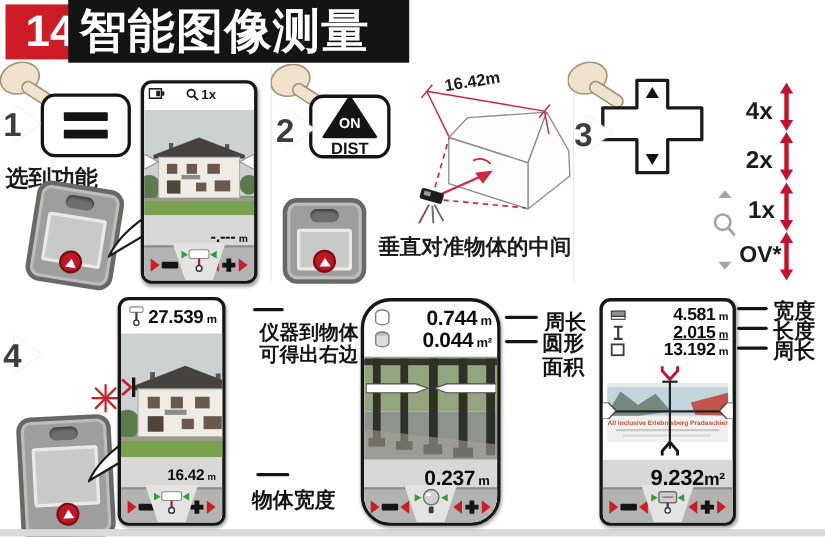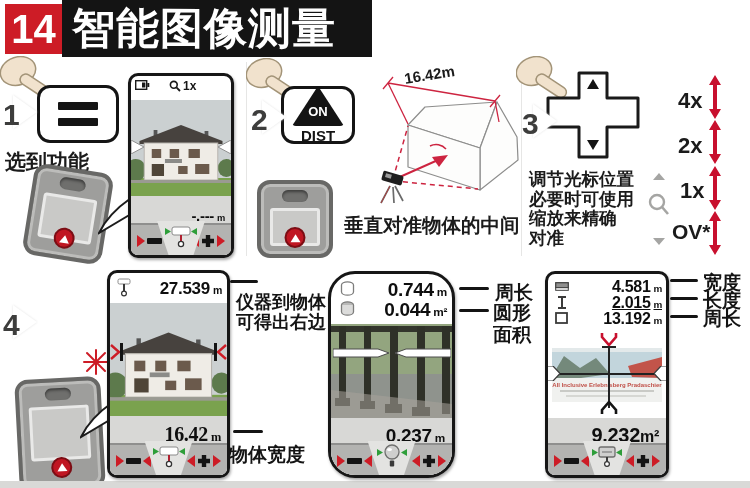--- a/index.html
+++ b/index.html
@@ -2,21 +2,21 @@
 <html><head>
 <meta charset="utf-8">
 <style>
   html,body{margin:0;padding:0;background:#fff;}
   .stage{position:relative;width:750px;height:488px;background:#fff;overflow:hidden;
          font-family:"Liberation Sans","DejaVu Sans",sans-serif;color:#161616;}
   .abs{position:absolute;}
 
   
   .hdr-red{position:absolute;left:5px;top:4px;width:57px;height:50px;background:#cd1c26;
-           color:#fff;font-size:40px;font-weight:bold;display:flex;align-items:center;justify-content:center;}
+           color:#fff;font-size:40px;font-weight:bold;display:flex;align-items:center;justify-content:center;padding-left:12px;}
   .hdr-black{position:absolute;left:62px;top:0;width:310px;height:57px;background:#141414;color:#fff;
              font-size:43px;font-weight:bold;display:flex;align-items:center;padding-left:10px;letter-spacing:1px;box-sizing:border-box;}
 
   .step-num{position:absolute;color:#3d3d3c;font-size:30px;font-weight:bold;z-index:3;}
   .chev{position:absolute;width:0;height:0;border-top:17px solid transparent;border-bottom:17px solid transparent;
         border-left:24px solid #fff;filter:drop-shadow(0 0 1px #e2e2e2);z-index:2;}
 
   .cn{font-weight:bold;color:#1b1b1b;}
   .red-note{position:absolute;color:#c4333c;font-weight:bold;font-size:21px;line-height:22px;}
 
@@ -249,26 +249,20 @@
   <div class="step-num" style="left:522px;top:107px;">3</div>
 
   <div class="abs" style="left:545px;top:70px;z-index:1;">
     <svg width="96" height="90" viewBox="0 0 96 90">
       <path d="M34 3 h28 v25 h31 v29 h-31 v30 h-28 v-30 H3 v-29 h31 z" fill="#fff" stroke="#1a1a1a" stroke-width="3" stroke-linejoin="round"></path>
       <polygon points="42,19 54,19 48,9" fill="#141414"></polygon>
       <polygon points="42,70 54,70 48,80" fill="#141414"></polygon>
     </svg>
   </div>
 
-  <div class="cn abs" style="left:529px;top:170px;font-size:17.5px;line-height:19.5px;">
-    <div>调节光标位置</div>
-    <div>必要时可使用</div>
-    <div>缩放来精确</div>
-    <div>对准</div>
-  </div>
 
   <div class="abs" style="left:648px;top:172px;">
     <svg width="22" height="76" viewBox="0 0 22 76">
       <polygon points="5,8 17,8 11,1" fill="#a5a5a3"></polygon>
       <circle cx="9" cy="30" r="7" fill="none" stroke="#a5a5a3" stroke-width="2.4"></circle>
       <line x1="14" y1="35" x2="20" y2="42" stroke="#a5a5a3" stroke-width="2.6"></line>
       <polygon points="5,66 17,66 11,73" fill="#a5a5a3"></polygon>
     </svg>
   </div>
 
@@ -316,21 +310,21 @@
     <div class="d-btn">
         <i></i>
       </div>
   </div>
   <div class="abs" style="left:80px;top:400px;z-index:4;">
     <svg width="34" height="40" viewBox="0 0 34 40">
         <path d="M33 2 Q10 18 1 37 L33 18 Z" fill="#fff" stroke="#1c1c1c" stroke-width="2"></path>
       </svg>
   </div>
 
-  <div class="lcd" style="left:107px;top:270px;width:123px;height:208px;z-index:5;">
+  <div class="lcd" style="left:107px;top:270px;width:98px;height:208px;z-index:5;">
     <div class="abs" style="left:6px;top:5px;">
       <svg width="16" height="20" viewBox="0 0 16 20">
           <rect x="2" y="1" width="12" height="5" rx="1.5" fill="#fff" stroke="#8a8a8a"></rect>
           <line x1="8" y1="6" x2="8" y2="13" stroke="#3a3a3a" stroke-width="2"></line>
           <circle cx="8" cy="15.5" r="2.4" fill="#fff" stroke="#333" stroke-width="1.2"></circle>
         </svg>
     </div>
     <div class="meas" style="right:5px;top:6px;font-size:17px;">
       <span>27.539</span><span class="unit">m</span>
     </div>
@@ -360,21 +354,21 @@
           <rect x="10" y="0" width="3" height="18" fill="#141414"></rect>
         </svg>
     </div>
     <div class="abs" style="left:103px;top:70px;">
       <svg width="14" height="18" viewBox="0 0 14 18">
           <path d="M13 2L5 9l8 7" stroke="#cd1c26" stroke-width="2.4" fill="none"></path>
           <rect x="1" y="0" width="3" height="18" fill="#141414"></rect>
         </svg>
     </div>
     <div class="lcd-gray" style="top:143px;"></div>
-    <div class="meas" style="right:6px;top:150px;font-size:20px;font-family:Liberation Serif, serif;">
+    <div class="meas" style="right:6px;top:150px;font-size:14px;">
       <span>16.42</span><span class="unit">m</span>
     </div>
     <div class="lcd-bar">
       <span class="key key-minus">
           <i class="tr tr-r"></i>
           <i class="bar-minus"></i>
           <i class="tr tr-l"></i>
         </span>
       <span class="key key-plus">
           <i class="tr tr-l"></i>

